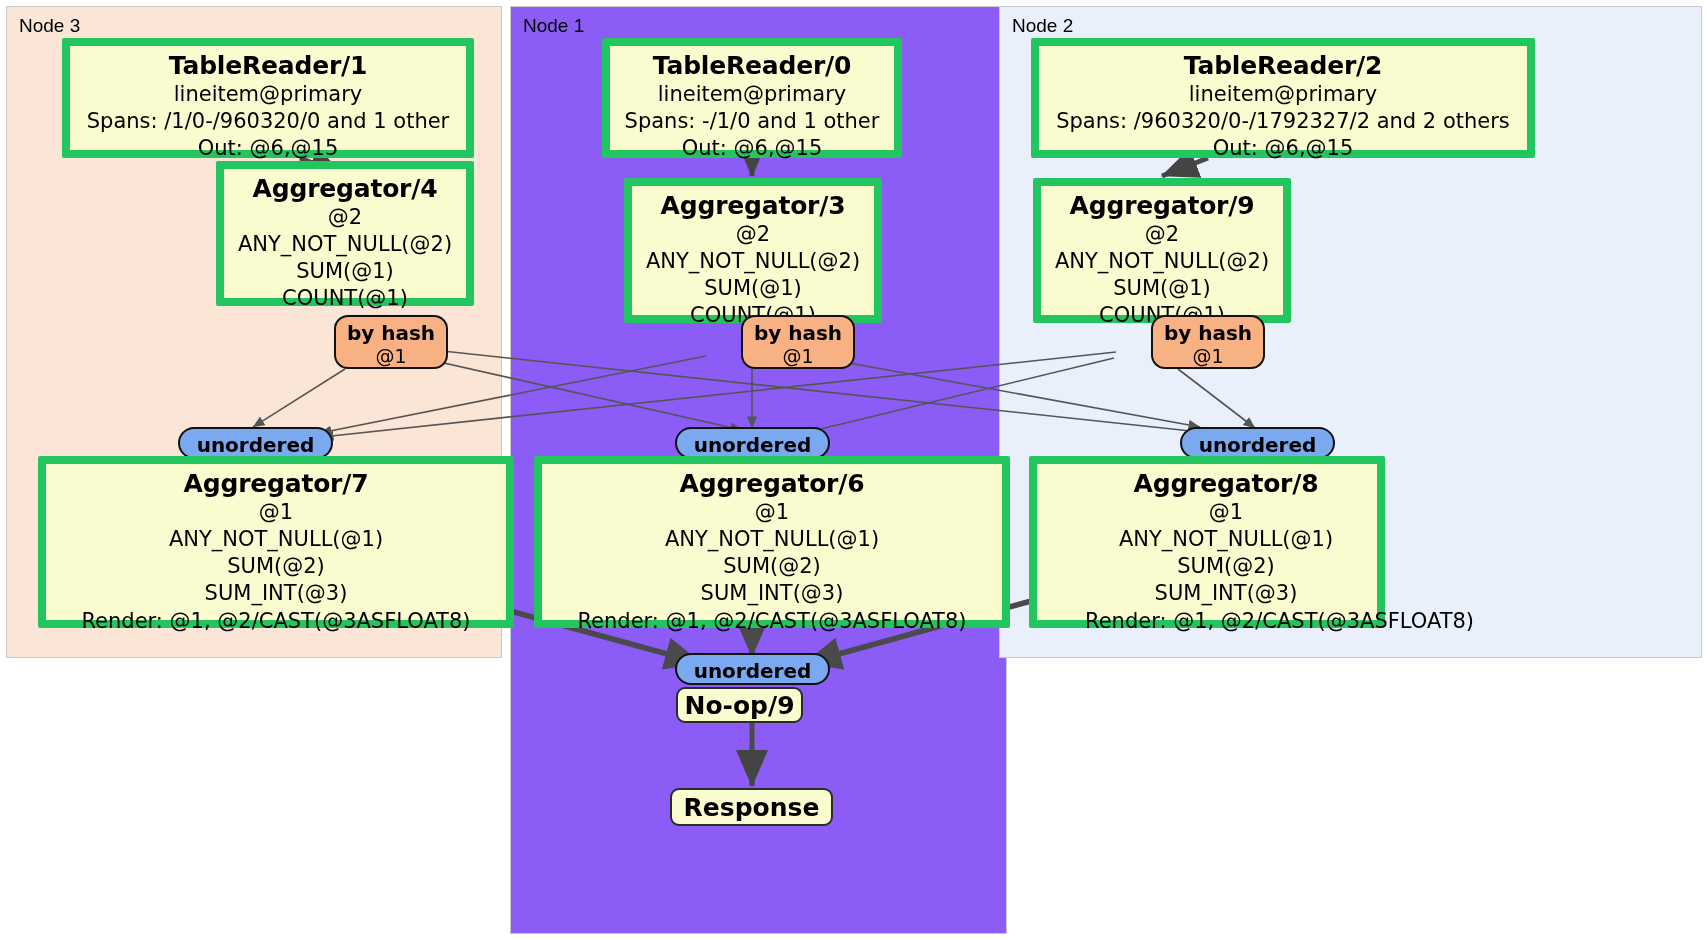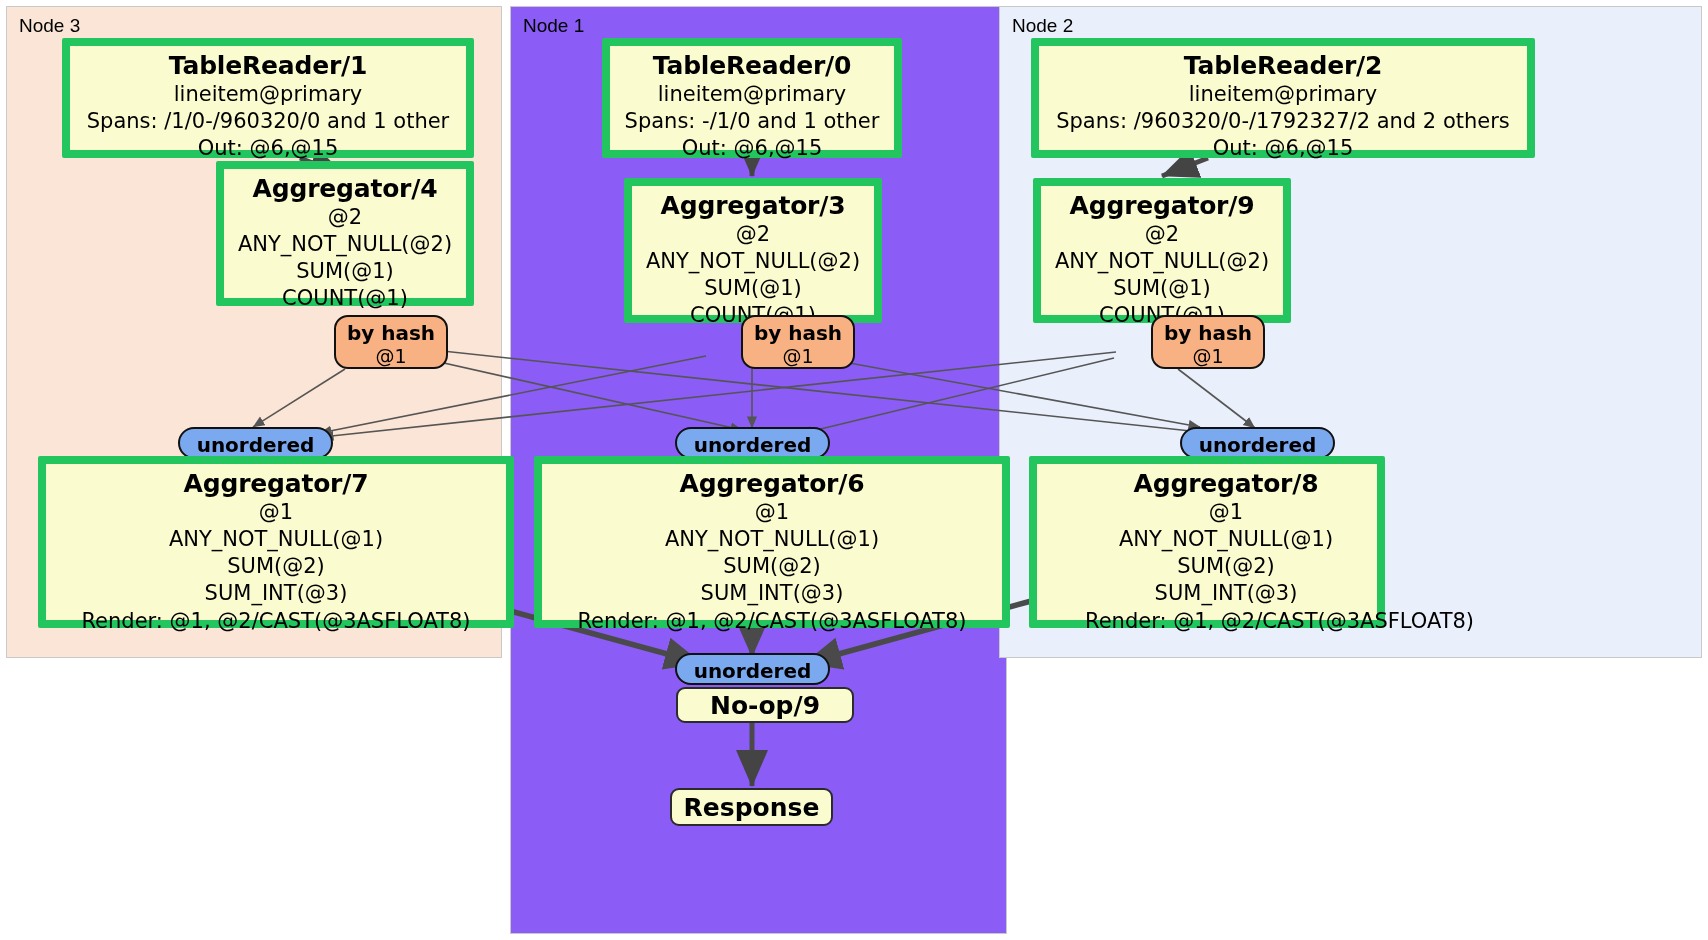--- a/index.html
+++ b/index.html
@@ -253,21 +253,21 @@
     <div class="proc-line">ANY_NOT_NULL(@1)</div>
     <div class="proc-line">SUM(@2)</div>
     <div class="proc-line">SUM_INT(@3)</div>
     <div class="proc-line">Render: @1, @2/CAST(@3ASFLOAT8)</div>
   </div>
 
   <div class="pill pill-unordered" style="left:675px; top:653px; width:155px; height:32px;">
     <span>unordered</span>
   </div>
 
-  <div class="small-box" style="left:676px; top:687px; width:178px; height:36px;text-align:center;">
+  <div class="small-box" style="left:676px; top:687px; width:127px; height:36px;text-align:center;">
     <span>No-op/9</span>
   </div>
 
   <div class="small-box" style="left:670px; top:788px; width:163px; height:38px;">
     <span>Response</span>
   </div>
 
 </div>
 
 </body></html>

